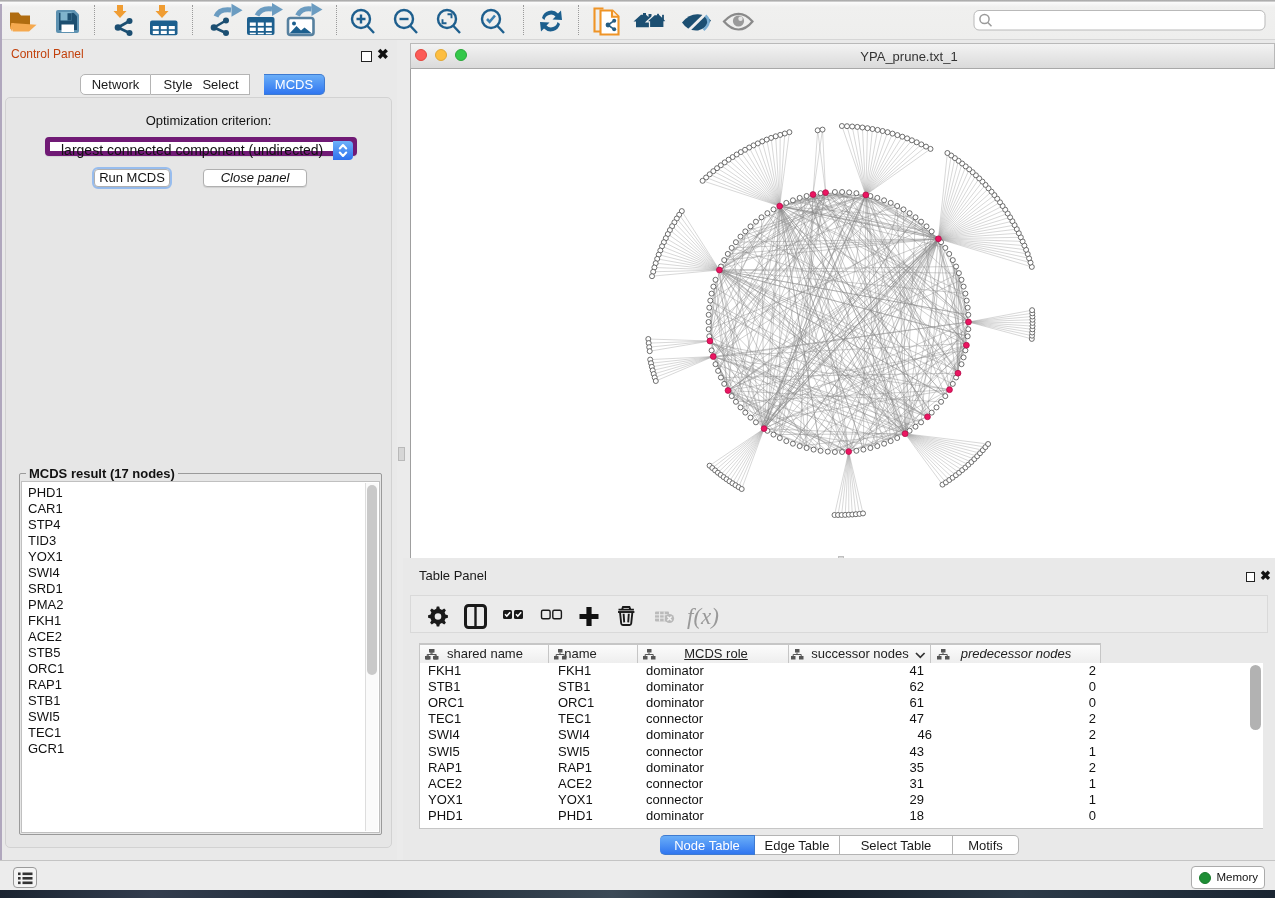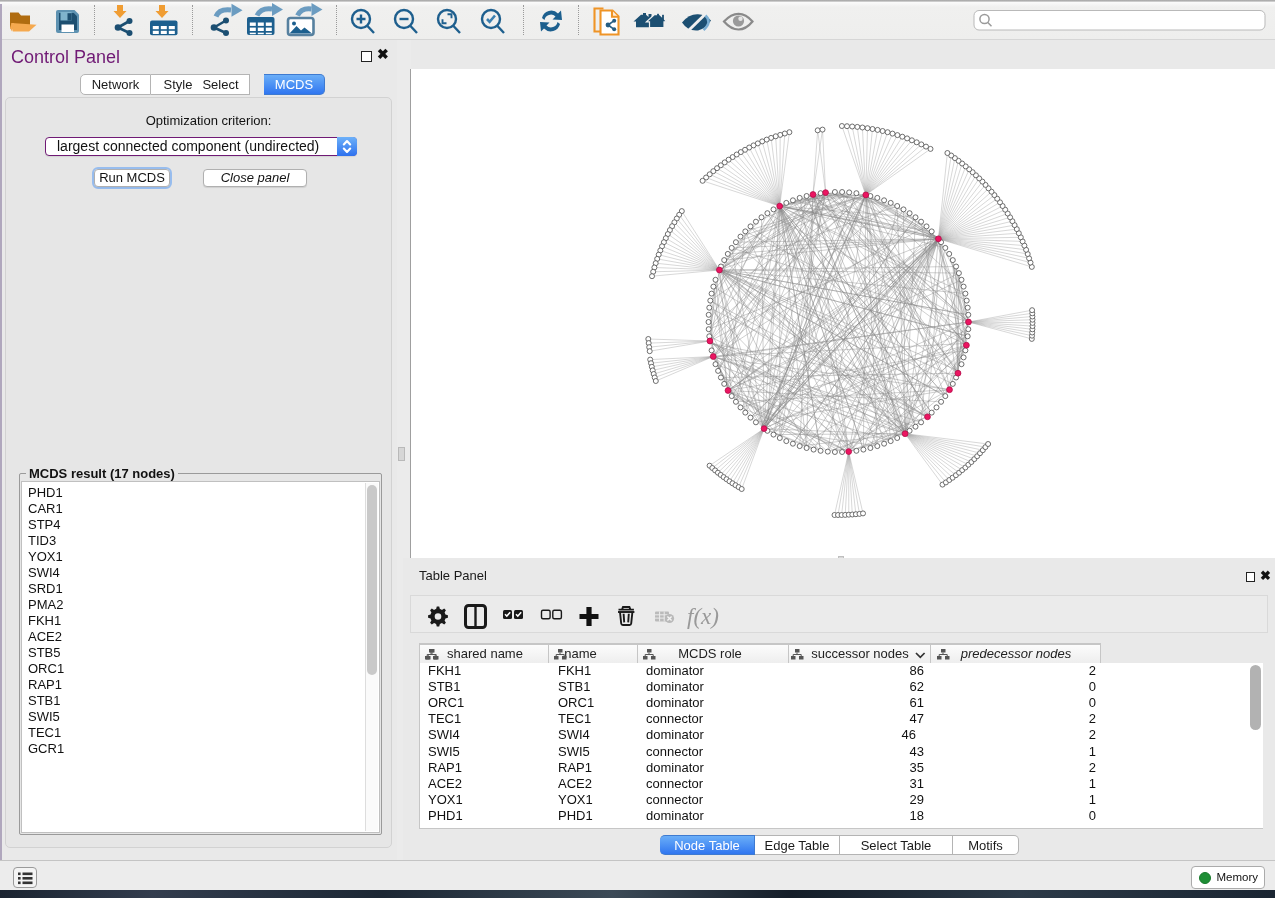--- a/index.html
+++ b/index.html
@@ -5,26 +5,26 @@
 * { margin:0; padding:0; box-sizing:border-box; }
 html,body { width:1275px; height:898px; overflow:hidden; font-family:"Liberation Sans", sans-serif; }
 body { position:relative; background:#e9e9e9; }
 .abs { position:absolute; }
 
 #toolbar { left:0; top:0; width:1275px; height:40px; background:linear-gradient(#a6a6a6 0px,#b5b5b5 1px,#fafafa 2.5px,#f0f0ef 7px,#eeeeed 100%); border-bottom:1px solid #d6d6d6; }
 .tsep { position:absolute; top:5px; height:30px; width:0; border-left:1px dotted #9a9a9a; }
 
 #cpanel { left:3px; top:40px; width:394px; height:822px; background:#e9e9e9; }
 #leftstrip { left:0; top:4px; width:2px; height:886px; background:#b0a7bd; }
-#cp-title { left:11px; top:47px; font-size:18px; color:#701a75; }
+#cp-title { left:11px; top:47px; font-size:12px; color:#c2410c; }
 #cp-sub { left:5px; top:97px; width:387px; height:751px; background:#e6e6e6; border:1px solid #d2d2d2; border-radius:5px; }
 .tab { position:absolute; top:74px; height:21px; background:#fff; border:1px solid #b4b4b4; border-left:none; color:#1a1a1a; font-size:13px; text-align:center; line-height:20px; }
 .tabsel { background:linear-gradient(#6aaef8,#3076f0); color:#fff; border-color:#3e7ad0; }
 #opt-label { left:5px; top:113px; width:387px; text-align:center; font-size:13px; color:#111;padding-left:20px; }
-#dropdown { left:45px; top:137px; width:312px; height:19px; background:#fff; border:1px solid #701a75; border-radius:4px; font-size:14px; line-height:17px; color:#111; padding-left:11px; box-shadow:0 1px 1px rgba(0,0,0,0.08); }
+#dropdown { left:45px; top:137px; width:312px; height:19px; background:#fff; border:5px solid #701a75; border-radius:4px; font-size:14px; line-height:17px; color:#111; padding-left:11px; box-shadow:0 1px 1px rgba(0,0,0,0.08); }
 #dd-btn { right:-1px; top:-1px; width:20px; height:19px; border-radius:0 4px 4px 0; background:linear-gradient(#6db1f9,#2e71ee); }
 .btn { position:absolute; top:169px; height:18px; background:#fff; border:1px solid #b0b0b0; border-radius:4px; font-size:13px; text-align:center; line-height:16.5px; color:#111; box-shadow:0 1px 1px rgba(0,0,0,0.1); }
 #run-btn { left:94px; width:76px; outline:2.5px solid rgba(125,175,240,0.75); outline-offset:0px; }
 #close-btn { left:203px; width:104px;font-style:italic; }
 
 #fs { left:19px; top:473px; width:363px; height:362px; border:1px solid #9a9a9a; border-radius:2px; }
 #fs-legend { left:26px; top:466px; background:#e6e6e6; padding:0 3px; font-size:13px; color:#111;font-weight:bold; }
 #fs-list { left:21px; top:481px; width:359px; height:352px; background:#fff; border:1px solid #c0c0c0; padding-top:2.5px; }
 #fs-list div { padding-left:6px; font-size:13px; color:#111; height:16px; line-height:16px; }
 #fs-scroll { left:365px; top:483px; width:13px; height:348px; background:#fafafa; border-left:1px solid #ddd; }
@@ -214,20 +214,26 @@
     <div>STB1</div>
     <div>SWI5</div>
     <div>TEC1</div>
     <div>GCR1</div>
 </div>
 <div class="abs" id="fs-scroll"></div>
 <div class="abs" id="fs-thumb"></div>
 <div class="abs" id="fs-legend">MCDS result (17 nodes)</div>
 
 <div class="abs" id="netwin">
+  <div class="abs" id="nettitle">
+    <div class="light" style="left:3.5px; background:#fc5b57; border:1px solid #e2463d;"></div>
+    <div class="light" style="left:23.5px; background:#fdbe41; border:1px solid #e0a835;"></div>
+    <div class="light" style="left:43.5px; background:#34c84a; border:1px solid #2aa83b;"></div>
+    <div class="abs" id="nettext">YPA_prune.txt_1</div>
+  </div>
   <div class="abs" id="netcanvas"></div>
 </div>
 <div class="abs" id="hsplit-handle" style="left:838px; top:555.5px;"></div>
 <svg width="865" height="496" viewBox="411 69 864 496" xmlns="http://www.w3.org/2000/svg" style="position:absolute;left:411px;top:69px">
     <path d="M779.2 206.1L788.9 132.2M779.2 206.1L784.3 133.5M779.2 206.1L779.7 134.9M779.2 206.1L775.2 136.3M779.2 206.1L770.6 137.9M779.2 206.1L766.2 139.6M779.2 206.1L761.7 141.4M779.2 206.1L757.3 143.4M779.2 206.1L753.0 145.4M779.2 206.1L748.7 147.5M779.2 206.1L744.5 149.8M779.2 206.1L740.3 152.1M779.2 206.1L736.2 154.5M779.2 206.1L732.1 157.1M779.2 206.1L728.1 159.7M779.2 206.1L724.2 162.4M779.2 206.1L720.3 165.3M779.2 206.1L716.5 168.2M779.2 206.1L712.8 171.2M779.2 206.1L709.2 174.3M779.2 206.1L705.6 177.5M779.2 206.1L702.1 180.8M865.3 194.9L930.0 148.9M865.3 194.9L925.5 146.6M865.3 194.9L920.8 144.4M865.3 194.9L916.2 142.3M865.3 194.9L911.4 140.3M865.3 194.9L906.6 138.4M865.3 194.9L901.8 136.7M865.3 194.9L896.9 135.1M865.3 194.9L892.0 133.6M865.3 194.9L887.1 132.2M865.3 194.9L882.1 131.0M865.3 194.9L877.1 129.9M865.3 194.9L872.0 129.0M865.3 194.9L867.0 128.2M865.3 194.9L861.9 127.5M865.3 194.9L856.8 126.9M865.3 194.9L851.7 126.5M865.3 194.9L846.5 126.2M865.3 194.9L841.4 126.0M937.9 238.8L1031.3 266.9M937.9 238.8L1030.0 262.6M937.9 238.8L1028.6 258.3M937.9 238.8L1027.2 254.0M937.9 238.8L1025.6 249.8M937.9 238.8L1023.9 245.6M937.9 238.8L1022.1 241.4M937.9 238.8L1020.3 237.3M937.9 238.8L1018.3 233.2M937.9 238.8L1016.3 229.1M937.9 238.8L1014.1 225.1M937.9 238.8L1011.9 221.2M937.9 238.8L1009.6 217.3M937.9 238.8L1007.2 213.5M937.9 238.8L1004.7 209.7M937.9 238.8L1002.1 206.0M937.9 238.8L999.5 202.3M937.9 238.8L996.7 198.7M937.9 238.8L993.9 195.1M937.9 238.8L991.0 191.7M937.9 238.8L988.0 188.3M937.9 238.8L985.0 184.9M937.9 238.8L981.9 181.6M937.9 238.8L978.7 178.4M937.9 238.8L975.4 175.3M937.9 238.8L972.1 172.2M937.9 238.8L968.7 169.3M937.9 238.8L965.2 166.4M937.9 238.8L961.6 163.5M937.9 238.8L958.0 160.8M937.9 238.8L954.4 158.1M937.9 238.8L950.7 155.5M937.9 238.8L946.9 153.0M968.0 322.0L1031.3 338.9M968.0 322.0L1031.5 335.7M968.0 322.0L1031.7 332.5M968.0 322.0L1031.9 329.3M968.0 322.0L1032.0 326.1M968.0 322.0L1032.0 322.9M968.0 322.0L1032.0 319.7M968.0 322.0L1031.9 316.5M968.0 322.0L1031.8 313.3M968.0 322.0L1031.6 310.2M904.6 433.7L942.0 484.6M904.6 433.7L945.4 482.4M904.6 433.7L948.8 480.0M904.6 433.7L952.1 477.7M904.6 433.7L955.4 475.2M904.6 433.7L958.6 472.7M904.6 433.7L961.7 470.1M904.6 433.7L964.9 467.5M904.6 433.7L967.9 464.7M904.6 433.7L970.9 462.0M904.6 433.7L973.8 459.1M904.6 433.7L976.7 456.2M904.6 433.7L979.5 453.2M904.6 433.7L982.3 450.2M904.6 433.7L984.9 447.1M904.6 433.7L987.6 444.0M848.2 451.6L834.0 515.0M848.2 451.6L837.5 515.0M848.2 451.6L841.1 515.0M848.2 451.6L844.7 514.9M848.2 451.6L848.3 514.7M848.2 451.6L851.8 514.5M848.2 451.6L855.4 514.2M848.2 451.6L859.0 513.9M848.2 451.6L862.5 513.4M763.6 428.6L709.1 465.7M763.6 428.6L711.8 468.0M763.6 428.6L714.6 470.4M763.6 428.6L717.4 472.7M763.6 428.6L720.2 474.9M763.6 428.6L723.1 477.1M763.6 428.6L726.0 479.2M763.6 428.6L729.0 481.3M763.6 428.6L732.0 483.3M763.6 428.6L735.0 485.2M763.6 428.6L738.1 487.1M763.6 428.6L741.2 489.0M712.7 356.5L649.7 359.6M712.7 356.5L650.5 363.2M712.7 356.5L651.3 366.8M712.7 356.5L652.2 370.4M712.7 356.5L653.2 374.0M712.7 356.5L654.2 377.5M712.7 356.5L655.3 381.0M709.4 341.0L647.8 339.0M709.4 341.0L648.2 343.1M709.4 341.0L648.7 347.2M709.4 341.0L649.2 351.2M718.9 270.0L681.3 211.1M718.9 270.0L678.7 214.8M718.9 270.0L676.3 218.5M718.9 270.0L673.9 222.3M718.9 270.0L671.6 226.2M718.9 270.0L669.4 230.1M718.9 270.0L667.3 234.1M718.9 270.0L665.3 238.2M718.9 270.0L663.4 242.2M718.9 270.0L661.5 246.3M718.9 270.0L659.8 250.5M718.9 270.0L658.2 254.7M718.9 270.0L656.7 258.9M718.9 270.0L655.2 263.2M718.9 270.0L653.9 267.5M718.9 270.0L652.7 271.8M718.9 270.0L651.5 276.2M812.5 194.5L817.2 130.3M825.1 192.6L817.2 130.3M812.5 194.5L822.0 129.6M825.1 192.6L822.0 129.6" stroke="#a2a2a2" stroke-width="0.7" fill="none" stroke-opacity="0.6"></path>
     <path d="M779.2 206.1L806.1 448.0M779.2 206.1L931.2 231.4M779.2 206.1L966.2 300.6M779.2 206.1L896.7 438.0M779.2 206.1L820.1 193.2M779.2 206.1L841.6 192.0M779.2 206.1L915.0 217.3M779.2 206.1L936.0 236.6M779.2 206.1L841.6 452.0M779.2 206.1L735.4 401.8M779.2 206.1L944.8 247.9M779.2 206.1L766.9 430.8M779.2 206.1L709.8 300.6M779.2 206.1L964.9 293.6M779.2 206.1L848.7 192.4M779.2 206.1L834.4 192.0M779.2 206.1L717.6 370.9M779.2 206.1L779.3 438.0M779.2 206.1L744.8 412.6M779.2 206.1L862.9 194.4M779.2 206.1L876.8 446.1M779.2 206.1L820.1 450.8M779.2 206.1L862.9 449.6M779.2 206.1L711.1 293.6M779.2 206.1L708.0 322.0M779.2 206.1L944.8 396.1M779.2 206.1L966.2 343.4M865.3 194.9L968.0 322.0M865.3 194.9L915.0 426.7M865.3 194.9L944.8 396.1M865.3 194.9L862.9 449.6M865.3 194.9L709.8 300.6M865.3 194.9L744.8 231.4M865.3 194.9L792.4 200.3M865.3 194.9L936.0 236.6M865.3 194.9L944.8 247.9M865.3 194.9L723.7 260.1M865.3 194.9L940.6 242.2M865.3 194.9L735.4 242.2M865.3 194.9L961.0 364.2M865.3 194.9L740.0 236.6M865.3 194.9L779.3 438.0M865.3 194.9L806.1 196.0M865.3 194.9L963.1 286.6M865.3 194.9L890.2 441.1M865.3 194.9L708.2 329.2M865.3 194.9L731.2 396.1M865.3 194.9L926.0 226.4M937.9 238.8L723.7 260.1M937.9 238.8L740.0 407.4M937.9 238.8L779.3 206.0M937.9 238.8L955.6 377.5M937.9 238.8L799.2 446.1M937.9 238.8L792.4 443.7M937.9 238.8L967.8 329.2M937.9 238.8L964.9 350.4M937.9 238.8L731.2 247.9M937.9 238.8L755.4 422.3M937.9 238.8L869.9 196.0M937.9 238.8L869.9 448.0M937.9 238.8L963.1 286.6M937.9 238.8L827.3 451.6M937.9 238.8L834.4 192.0M937.9 238.8L920.6 422.3M937.9 238.8L963.1 357.4M937.9 238.8L792.4 200.3M937.9 238.8L708.2 329.2M937.9 238.8L806.1 448.0M937.9 238.8L896.7 206.0M937.9 238.8L727.3 253.9M937.9 238.8L735.4 242.2M937.9 238.8L855.9 193.2M937.9 238.8L834.4 452.0M937.9 238.8L799.2 197.9M937.9 238.8L862.9 449.6M937.9 238.8L848.7 451.6M937.9 238.8L813.1 449.6M937.9 238.8L779.3 438.0M937.9 238.8L890.2 202.9M718.9 270.0L731.2 396.1M718.9 270.0L890.2 441.1M718.9 270.0L820.1 193.2M718.9 270.0L896.7 206.0M718.9 270.0L708.8 336.3M718.9 270.0L799.2 197.9M718.9 270.0L806.1 448.0M718.9 270.0L855.9 450.8M718.9 270.0L744.8 412.6M718.9 270.0L841.6 192.0M718.9 270.0L848.7 451.6M718.9 270.0L755.4 221.7M718.9 270.0L958.4 370.9M718.9 270.0L920.6 422.3M718.9 270.0L926.0 417.6M718.9 270.0L958.4 273.1M718.9 270.0L834.4 192.0M718.9 270.0L952.3 383.9M718.9 270.0L964.9 293.6M718.9 270.0L944.8 396.1M718.9 270.0L761.0 217.3M718.9 270.0L955.6 266.5M718.9 270.0L848.7 192.4M763.6 428.6L967.2 336.3M763.6 428.6L876.8 446.1M763.6 428.6L761.0 217.3M763.6 428.6L848.7 192.4M763.6 428.6L820.1 450.8M763.6 428.6L715.0 364.2M763.6 428.6L717.6 273.1M763.6 428.6L967.8 329.2M763.6 428.6L813.1 449.6M763.6 428.6L708.2 329.2M763.6 428.6L909.1 213.2M763.6 428.6L806.1 196.0M763.6 428.6L915.0 217.3M763.6 428.6L820.1 193.2M763.6 428.6L903.0 434.6M763.6 428.6L731.2 396.1M763.6 428.6L709.8 300.6M763.6 428.6L715.0 279.8M763.6 428.6L731.2 247.9M904.6 433.7L841.6 192.0M904.6 433.7L915.0 217.3M904.6 433.7L720.4 377.5M904.6 433.7L715.0 364.2M904.6 433.7L944.8 247.9M904.6 433.7L961.0 279.8M904.6 433.7L964.9 350.4M904.6 433.7L931.2 231.4M904.6 433.7L903.0 209.4M904.6 433.7L799.2 446.1M904.6 433.7L896.7 206.0M904.6 433.7L936.0 407.4M904.6 433.7L848.7 451.6M904.6 433.7L709.8 300.6M904.6 433.7L773.0 434.6M904.6 433.7L955.6 266.5M904.6 433.7L720.4 266.5M904.6 433.7L723.7 260.1M904.6 433.7L708.8 336.3M848.2 451.6L727.3 390.1M848.2 451.6L813.1 194.4M848.2 451.6L740.0 407.4M848.2 451.6L964.9 350.4M848.2 451.6L967.8 314.8M848.2 451.6L931.2 231.4M848.2 451.6L967.8 329.2M848.2 451.6L731.2 396.1M848.2 451.6L909.1 430.8M848.2 451.6L799.2 197.9M848.2 451.6L920.6 422.3M848.2 451.6L744.8 231.4M848.2 451.6L779.3 206.0M848.2 451.6L708.8 307.7M848.2 451.6L896.7 206.0M812.5 194.5L708.2 329.2M812.5 194.5L968.0 322.0M812.5 194.5L883.6 443.7M812.5 194.5L967.2 336.3M812.5 194.5L717.6 370.9M812.5 194.5L915.0 426.7M812.5 194.5L883.6 200.3M812.5 194.5L936.0 236.6M812.5 194.5L966.2 343.4M812.5 194.5L799.2 446.1M812.5 194.5L773.0 209.4M812.5 194.5L958.4 370.9M812.5 194.5L806.1 448.0M825.1 192.6L717.6 370.9M825.1 192.6L779.3 438.0M825.1 192.6L903.0 209.4M825.1 192.6L727.3 253.9M825.1 192.6L915.0 426.7M825.1 192.6L896.7 206.0M825.1 192.6L735.4 401.8M825.1 192.6L926.0 417.6M825.1 192.6L727.3 390.1M825.1 192.6L968.0 322.0M825.1 192.6L773.0 434.6M825.1 192.6L755.4 221.7M825.1 192.6L712.9 357.4M968.0 322.0L931.2 231.4M968.0 322.0L731.2 247.9M968.0 322.0L955.6 377.5M968.0 322.0L944.8 396.1M968.0 322.0L766.9 213.2M968.0 322.0L827.3 192.4M968.0 322.0L958.4 273.1M968.0 322.0L750.0 417.6M968.0 322.0L948.7 253.9M968.0 322.0L890.2 441.1M968.0 322.0L712.9 357.4M968.0 322.0L948.7 390.1M968.0 322.0L955.6 266.5M712.7 356.5L915.0 426.7M712.7 356.5L731.2 396.1M712.7 356.5L920.6 422.3M712.7 356.5L920.6 221.7M712.7 356.5L827.3 451.6M712.7 356.5L740.0 407.4M712.7 356.5L890.2 202.9M712.7 356.5L806.1 196.0M712.7 356.5L966.2 343.4M712.7 356.5L779.3 438.0M712.7 356.5L709.8 300.6M712.7 356.5L848.7 192.4M712.7 356.5L735.4 401.8M712.7 356.5L909.1 430.8M709.4 341.0L890.2 441.1M709.4 341.0L855.9 450.8M709.4 341.0L862.9 194.4M709.4 341.0L876.8 446.1M709.4 341.0L766.9 213.2M709.4 341.0L715.0 279.8M709.4 341.0L834.4 452.0M709.4 341.0L820.1 450.8M709.4 341.0L727.3 253.9M709.4 341.0L723.7 383.9M709.4 341.0L926.0 226.4M709.4 341.0L820.1 193.2M965.9 345.2L841.6 192.0M965.9 345.2L955.6 266.5M965.9 345.2L744.8 231.4M965.9 345.2L766.9 430.8M965.9 345.2L740.0 407.4M965.9 345.2L834.4 192.0M965.9 345.2L952.3 260.1M965.9 345.2L869.9 448.0M965.9 345.2L799.2 446.1M957.5 373.2L958.4 273.1M957.5 373.2L834.4 192.0M957.5 373.2L955.6 266.5M957.5 373.2L964.9 293.6M957.5 373.2L750.0 226.4M957.5 373.2L952.3 260.1M957.5 373.2L720.4 377.5M957.5 373.2L827.3 192.4M957.5 373.2L792.4 200.3M949.0 389.7L834.4 452.0M949.0 389.7L712.9 357.4M949.0 389.7L848.7 192.4M949.0 389.7L735.4 401.8M949.0 389.7L920.6 221.7M949.0 389.7L883.6 443.7M949.0 389.7L967.2 336.3M949.0 389.7L755.4 422.3M949.0 389.7L709.8 343.4M927.0 416.8L820.1 193.2M927.0 416.8L709.8 343.4M927.0 416.8L712.9 286.6M927.0 416.8L869.9 196.0M927.0 416.8L940.6 242.2M927.0 416.8L827.3 451.6M927.0 416.8L708.8 307.7M927.0 416.8L735.4 242.2M927.0 416.8L709.8 300.6M727.5 390.5L712.9 286.6M727.5 390.5L708.8 336.3M727.5 390.5L964.9 350.4M727.5 390.5L890.2 441.1M727.5 390.5L961.0 279.8M727.5 390.5L841.6 452.0M727.5 390.5L820.1 450.8M727.5 390.5L813.1 449.6M727.5 390.5L940.6 242.2M727.5 390.5L958.4 273.1M727.5 390.5L715.0 279.8M727.5 390.5L744.8 231.4M727.5 390.5L940.6 401.8M727.5 390.5L936.0 236.6M779.2 206.1L944.8 396.1M779.2 206.1L820.1 450.8M779.2 206.1L909.1 430.8M779.2 206.1L931.2 412.6M779.2 206.1L931.2 412.6M779.2 206.1L862.9 449.6M779.2 206.1L890.2 441.1M865.3 194.9L744.8 412.6M865.3 194.9L827.3 451.6M865.3 194.9L876.8 446.1M865.3 194.9L761.0 426.7M865.3 194.9L896.7 438.0M865.3 194.9L761.0 426.7M865.3 194.9L773.0 434.6M937.9 238.8L750.0 417.6M937.9 238.8L761.0 426.7M937.9 238.8L773.0 434.6M937.9 238.8L792.4 443.7M937.9 238.8L761.0 426.7M937.9 238.8L750.0 417.6M937.9 238.8L723.7 383.9M718.9 270.0L909.1 430.8M718.9 270.0L967.8 314.8M718.9 270.0L967.2 336.3M718.9 270.0L967.2 336.3M718.9 270.0L955.6 377.5M718.9 270.0L944.8 396.1M718.9 270.0L967.8 314.8M763.6 428.6L936.0 236.6M763.6 428.6L915.0 217.3M763.6 428.6L931.2 231.4M763.6 428.6L936.0 236.6M763.6 428.6L903.0 209.4M763.6 428.6L855.9 193.2M763.6 428.6L855.9 193.2M904.6 433.7L806.1 196.0M904.6 433.7L813.1 194.4M904.6 433.7L792.4 200.3M904.6 433.7L750.0 226.4M904.6 433.7L806.1 196.0M904.6 433.7L727.3 253.9M904.6 433.7L766.9 213.2M779.2 206.1L937.9 238.8M779.2 206.1L763.6 428.6M865.3 194.9L763.6 428.6M937.9 238.8L763.6 428.6M718.9 270.0L904.6 433.7M779.2 206.1L904.6 433.7M937.9 238.8L727.5 390.5M968.0 322.0L712.7 356.5M865.3 194.9L949.0 389.7" stroke="#888888" stroke-width="0.6" fill="none" stroke-opacity="0.68"></path>
     <g fill="#fff" stroke="#555" stroke-width="0.85">
       <circle cx="967.8" cy="314.8" r="2.5"></circle>
       <circle cx="967.2" cy="307.7" r="2.5"></circle>
       <circle cx="966.2" cy="300.6" r="2.5"></circle>
@@ -541,21 +547,21 @@
     </svg>
   </div>
   <div class="abs" id="thead">
     <div class="th" style="left:0; width:129px;"></div>
     <div class="th" style="left:129px; width:89px;"></div>
     <div class="th" style="left:218px; width:151px;"></div>
     <div class="th" style="left:369px; width:142px;"></div>
     <div class="th" style="left:511px; width:171px; border-right:1px solid #c6c6c6;"></div>
     <div class="hlab" style="left:4px; width:124px;">shared name</div>
     <div class="hlab" style="left:129px; width:65px;">name</div>
-    <div class="hlab" style="left:231px; width:120px;">MCDS role</div>
+    <div class="hlab" style="left:237px; width:120px;text-decoration:underline;">MCDS role</div>
     <div class="hlab" style="left:381px; width:120px;">successor nodes</div>
     <div class="hlab" style="left:537px; width:120px;font-style:italic;">predecessor nodes</div>
     <svg width="682" height="21" xmlns="http://www.w3.org/2000/svg" style="position:absolute;left:0;top:0">
       <g fill="#555">
         <g id="tree1">
             <rect x="11" y="5" width="4.5" height="3.5"></rect>
             <rect x="7" y="12" width="4.5" height="3.5"></rect>
             <rect x="15" y="12" width="4.5" height="3.5"></rect>
             <path d="M13 8.5 v2 M9.2 12 v-1.5 h8 V12" stroke="#555" fill="none"></path>
           </g>
@@ -566,21 +572,21 @@
         <use href="#tree1" x="511"></use>
       </g>
       <path d="M497 9 l4.3 4.3 l4.3 -4.3" stroke="#333" stroke-width="1.7" fill="none"></path>
     </svg>
   </div>
   <div class="abs" id="tbody">
     <div class="tr" style="top:0.0px;">
         <span style="left:8px;">FKH1</span>
         <span style="left:138px;">FKH1</span>
         <span style="left:226px;">dominator</span>
-        <span style="left:424px;width:80px;text-align:right;">86</span>
+        <span style="left:424px;width:80px;text-align:right;">41</span>
         <span style="left:596px;width:80px;text-align:right;">2</span>
       </div>
     <div class="tr" style="top:16.2px;">
         <span style="left:8px;">STB1</span>
         <span style="left:138px;">STB1</span>
         <span style="left:226px;">dominator</span>
         <span style="left:424px;width:80px;text-align:right;">62</span>
         <span style="left:596px;width:80px;text-align:right;">0</span>
       </div>
     <div class="tr" style="top:32.4px;">
@@ -594,21 +600,21 @@
         <span style="left:8px;">TEC1</span>
         <span style="left:138px;">TEC1</span>
         <span style="left:226px;">connector</span>
         <span style="left:424px;width:80px;text-align:right;">47</span>
         <span style="left:596px;width:80px;text-align:right;">2</span>
       </div>
     <div class="tr" style="top:64.8px;">
         <span style="left:8px;">SWI4</span>
         <span style="left:138px;">SWI4</span>
         <span style="left:226px;">dominator</span>
-        <span style="left:416px;width:80px;text-align:right;">46</span>
+        <span style="left:432px;width:80px;text-align:right;">46</span>
         <span style="left:596px;width:80px;text-align:right;">2</span>
       </div>
     <div class="tr" style="top:81.0px;">
         <span style="left:8px;">SWI5</span>
         <span style="left:138px;">SWI5</span>
         <span style="left:226px;">connector</span>
         <span style="left:424px;width:80px;text-align:right;">43</span>
         <span style="left:596px;width:80px;text-align:right;">1</span>
       </div>
     <div class="tr" style="top:97.2px;">

